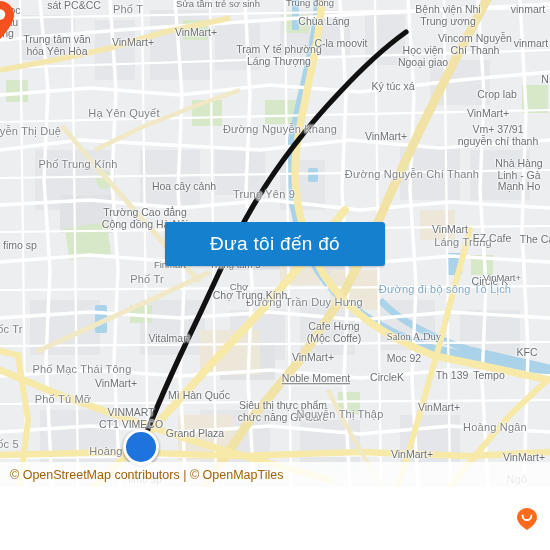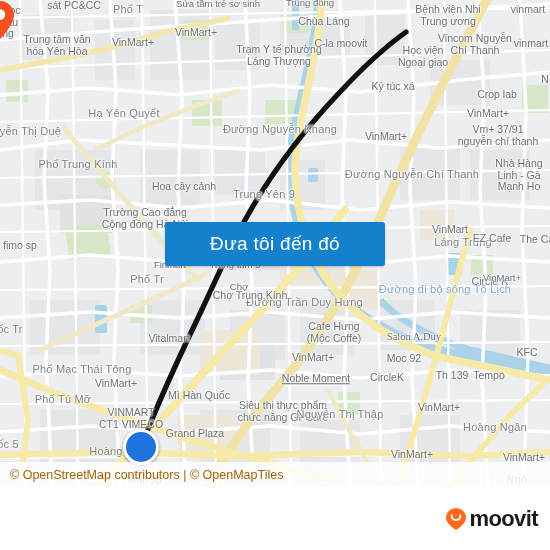--- a/index.html
+++ b/index.html
@@ -296,16 +296,15 @@
       <span>© OpenStreetMap contributors | © OpenMapTiles</span>
     </div>
   </div>
 
   <div id="footer">
     <div id="brand">
       <svg width="22" height="24" viewBox="0 0 22 24">
         <path d="M11 1 C5.5 1 1 5.3 1 10.6 C1 17.5 11 23 11 23 C11 23 21 17.5 21 10.6 C21 5.3 16.5 1 11 1 Z" fill="#ff6b1a"></path>
         <path d="M6.6 8.4 C6.6 11.1 8.6 13 11 13 C13.4 13 15.4 11.1 15.4 8.4" stroke="#ffffff" stroke-width="1.9" fill="none" stroke-linecap="round"></path>
       </svg>
-      <span id="brand-text">moovit</span>
     </div>
   </div>
 </div>
 
 </body></html>

